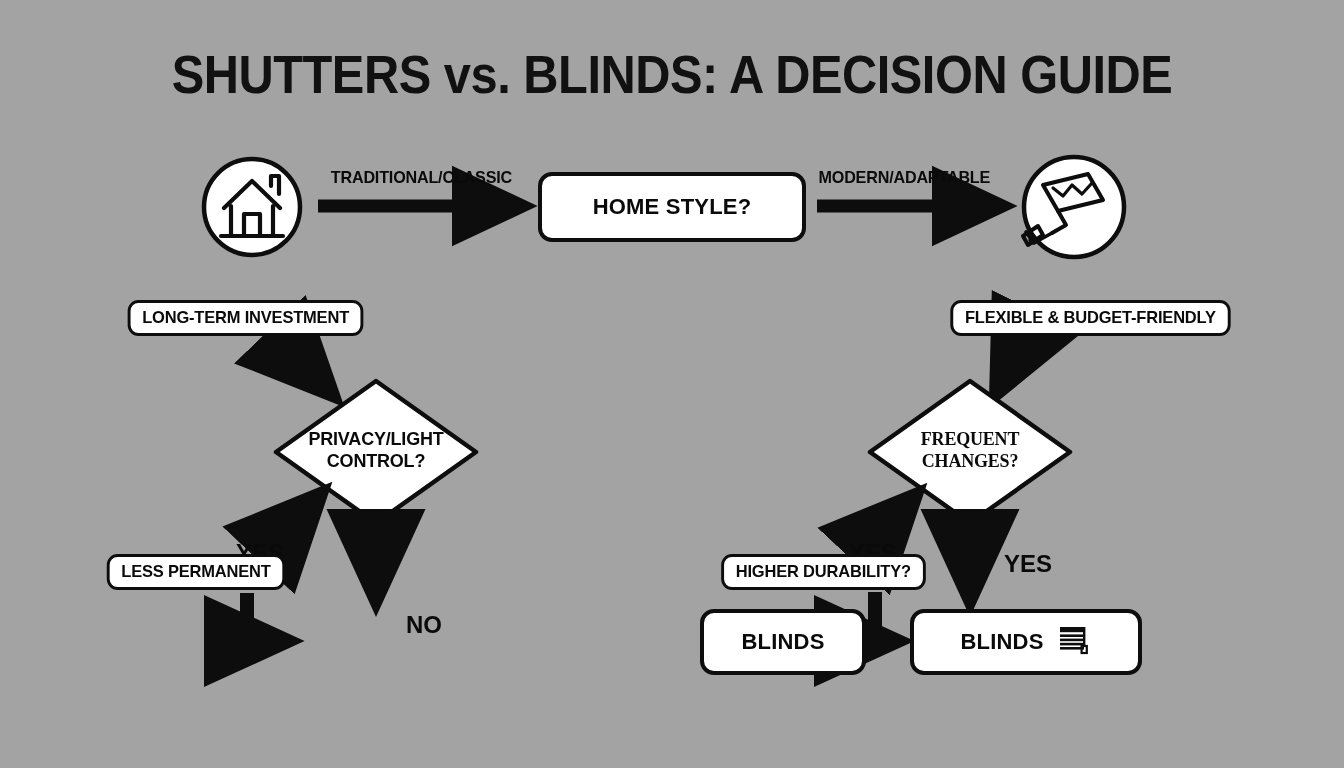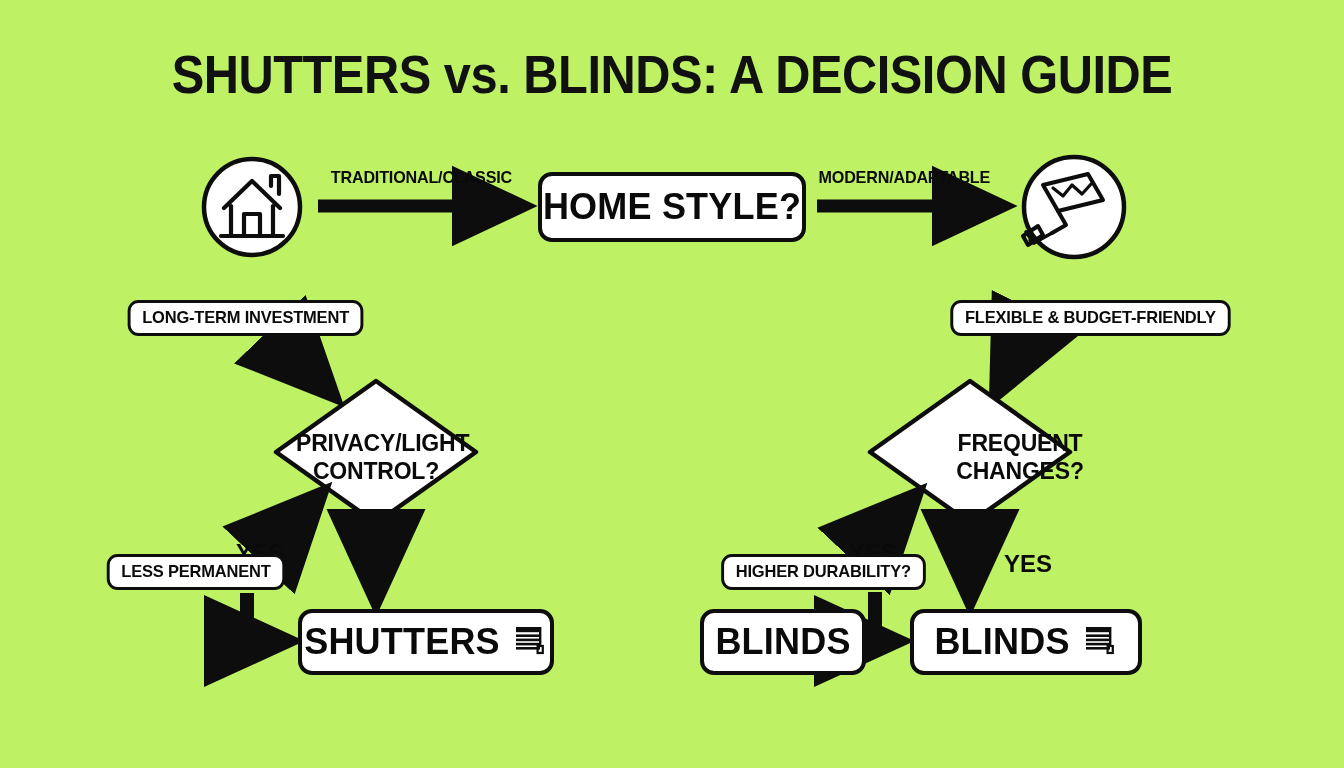--- a/index.html
+++ b/index.html
@@ -4,21 +4,21 @@
 <style>
   html, body {
     margin: 0;
     padding: 0;
     background: #ffffff;
   }
   #canvas {
     position: relative;
     width: 1344px;
     height: 768px;
-    background: #bef264;
+    background: #a3a3a3;
     overflow: hidden;
     font-family: "Liberation Sans", sans-serif;
     color: #0a0a0a;
   }
   svg.layer {
     position: absolute;
     left: 0;
     top: 0;
     width: 1344px;
     height: 768px;
@@ -57,21 +57,21 @@
     border: 3px solid #0d0d0d;
     border-radius: 11px;
     font-weight: 700;
     font-size: 17px;
     letter-spacing: -0.2px;
     padding: 0 12px;
     white-space: nowrap;
     transform: scaleX(0.97);
   }
   .big-label {
-    font-size: 36px;
+    font-size: 22px;
     font-weight: 700;
     letter-spacing: 0.2px;
     white-space: nowrap;
     text-align: right;
   }
   
   .edge-label {
     position: absolute;
     font-weight: 700;
     font-size: 17px;
@@ -85,21 +85,21 @@
     font-size: 24px;
     letter-spacing: 0px;
     white-space: nowrap;
     margin-top: 44px;
   }
   
   .diamond-text {
     position: absolute;
     text-align: center;
     font-weight: 700;
-    font-size: 23px;
+    font-size: 18px;
     line-height: 1.22;
     letter-spacing: -0.2px;
     white-space: pre-line;
   }
   .inline-icon {
     display: inline-block;
     vertical-align: middle;
     margin-left: 14px;
   }
 </style>
@@ -186,40 +186,26 @@
 CONTROL?</div>
 
   <div class="yn-label" style="left:236px; top:495px;">YES</div>
 
   <div class="yn-label" style="left:406px; top:567px;">NO</div>
 
   <div class="node pill" style="left:104px; top:554px; height:36px;">
     <span>LESS PERMANENT</span>
   </div>
 
-  <div class="node rbox" style="left:298px; top:609px; width:256px; height:66px;">
-    <span class="big-label">SHUTTERS</span>
-    <span class="inline-icon">
-      <svg width="34" height="34" viewBox="0 0 34 34">
-        <rect x="2" y="4" width="24" height="5.2" fill="#0d0d0d"></rect>
-        <rect x="2" y="11.4" width="24" height="2.6" fill="#0d0d0d"></rect>
-        <rect x="2" y="15.6" width="24" height="2.6" fill="#0d0d0d"></rect>
-        <rect x="2" y="19.8" width="24" height="2.6" fill="#0d0d0d"></rect>
-        <rect x="2" y="24" width="24" height="2.6" fill="#0d0d0d"></rect>
-        <rect x="25" y="4" width="2.4" height="19" fill="#0d0d0d"></rect>
-        <rect x="23.6" y="23" width="5.2" height="7" fill="none" stroke="#0d0d0d" stroke-width="2.2"></rect>
-      </svg>
-    </span>
-  </div>
 
   <div class="node pill" style="left:946px; top:300px; height:36px;">
     <span>FLEXIBLE &amp; BUDGET-FRIENDLY</span>
   </div>
 
-  <div class="diamond-text" style="left:940px; top:429px; width:160px;">FREQUENT
+  <div class="diamond-text" style="left:890px; top:429px; width:160px;font-family:Liberation Serif, serif;">FREQUENT
 CHANGES?</div>
 
   <div class="yn-label" style="left:849px; top:495px;">YES</div>
 
   <div class="yn-label" style="left:1004px; top:506px;">YES</div>
 
   <div class="node pill" style="left:718px; top:554px; height:36px;">
     <span>HIGHER DURABILITY?</span>
   </div>
 

